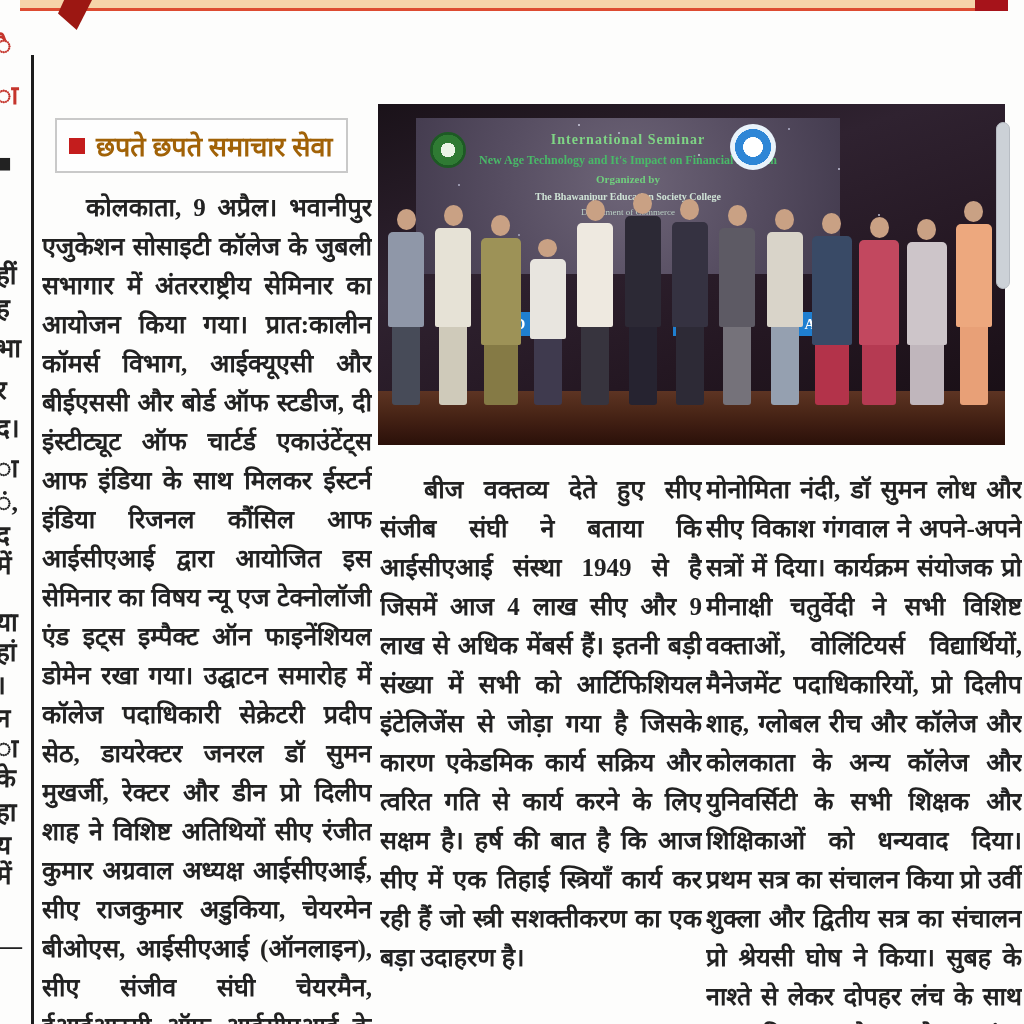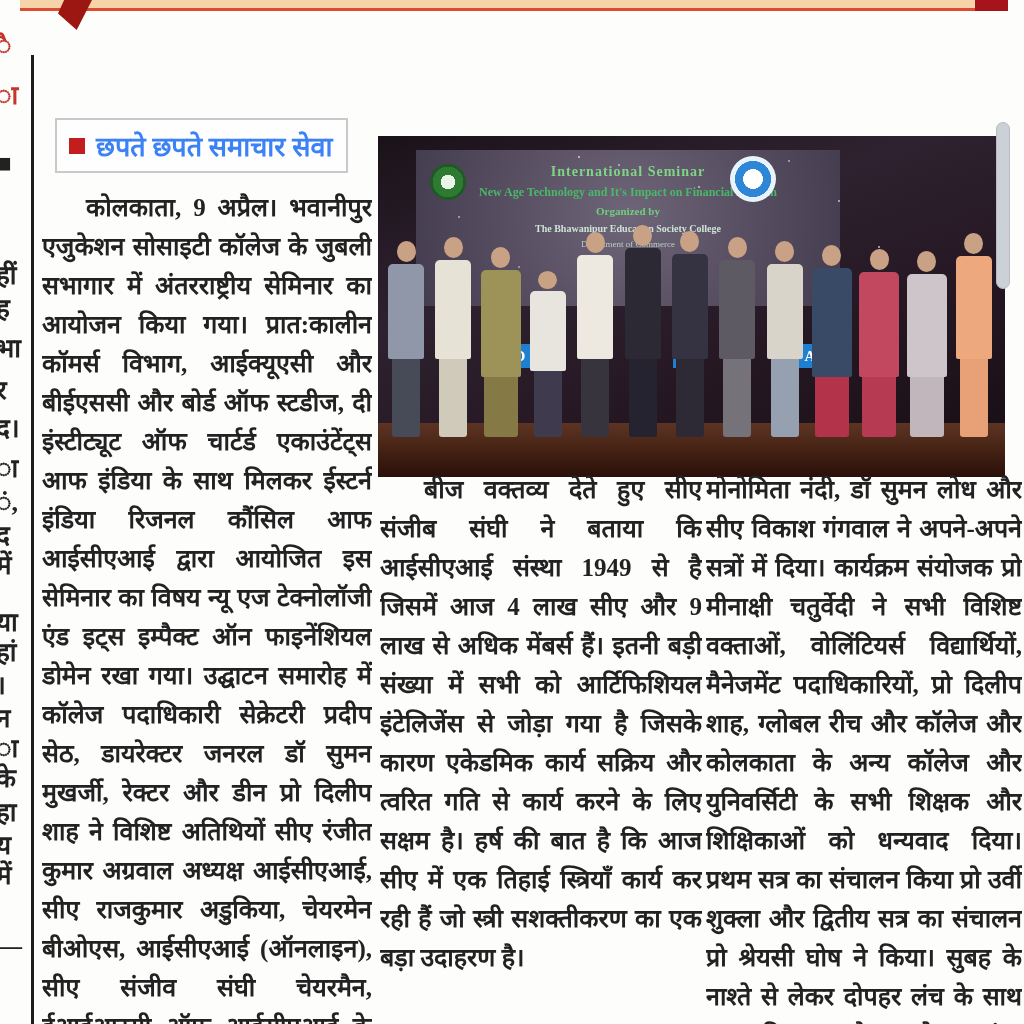--- a/index.html
+++ b/index.html
@@ -21,24 +21,24 @@
   .v-rule { position:absolute; left:31px; top:55px; width:3px; height:969px; background:#1c1c1c; }
 
   
   .headline { position:absolute; left:56px; top:20px; width:958px; height:92px;
               font-size:54px; font-weight:700; color:#161616; white-space:nowrap;
               letter-spacing:-1px; overflow:hidden; }
   .byline-box { position:absolute; left:55px; top:118px; width:293px; height:55px;
                 background:#fefefe; border:2px solid #c9c9c9; display:flex; align-items:center;
                 padding-left:12px; gap:11px; }
   .byline-bullet { width:16px; height:16px; background:#c41d1d; flex:none; }
-  .byline-text { font-size:27px; font-weight:700; color:#3b82f6; white-space:nowrap; }
-
-  
-  .photo { position:absolute; left:378px; top:136px; width:627px; height:341px; overflow:hidden;
+  .byline-text { font-size:27px; font-weight:700; color:#a16207; white-space:nowrap; }
+
+  
+  .photo { position:absolute; left:378px; top:104px; width:627px; height:341px; overflow:hidden;
            background:linear-gradient(160deg,#1a1219 0%, #2f2230 35%, #241722 65%, #160d12 100%); }
   .proj-screen { position:absolute; left:38px; top:14px; width:424px; height:156px;
                  background:radial-gradient(circle at 50% 42%, #6e6578 0%, #564d61 55%, #433b4e 100%);
                  text-align:center; padding-top:14px; }
   .speckles { position:absolute; left:200px; top:20px; width:2px; height:2px; background:#cfcfe0;
               box-shadow:40px 8px 0 #bdbdd2, 120px 30px 0 #c8c8da, 210px 4px 0 #b5b5cc,
                          260px 44px 0 #c2c2d6, -120px 60px 0 #b0b0c6, 300px 90px 0 #bbbbd0,
                          -60px 110px 0 #a8a8c0, 160px 130px 0 #b5b5ca; border-radius:50%; }
   .scr-l1 { font-size:14px; font-weight:700; color:#7fd585; letter-spacing:1px; }
   .scr-l2 { font-size:11px; font-weight:700; color:#7fd585; margin-top:3px; }

